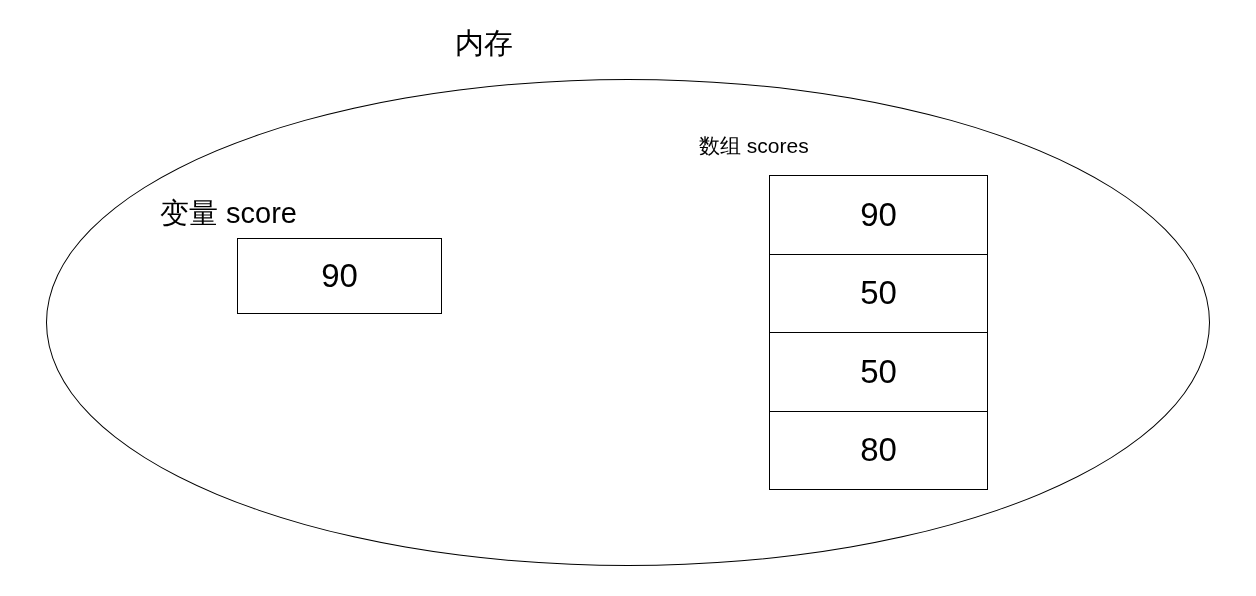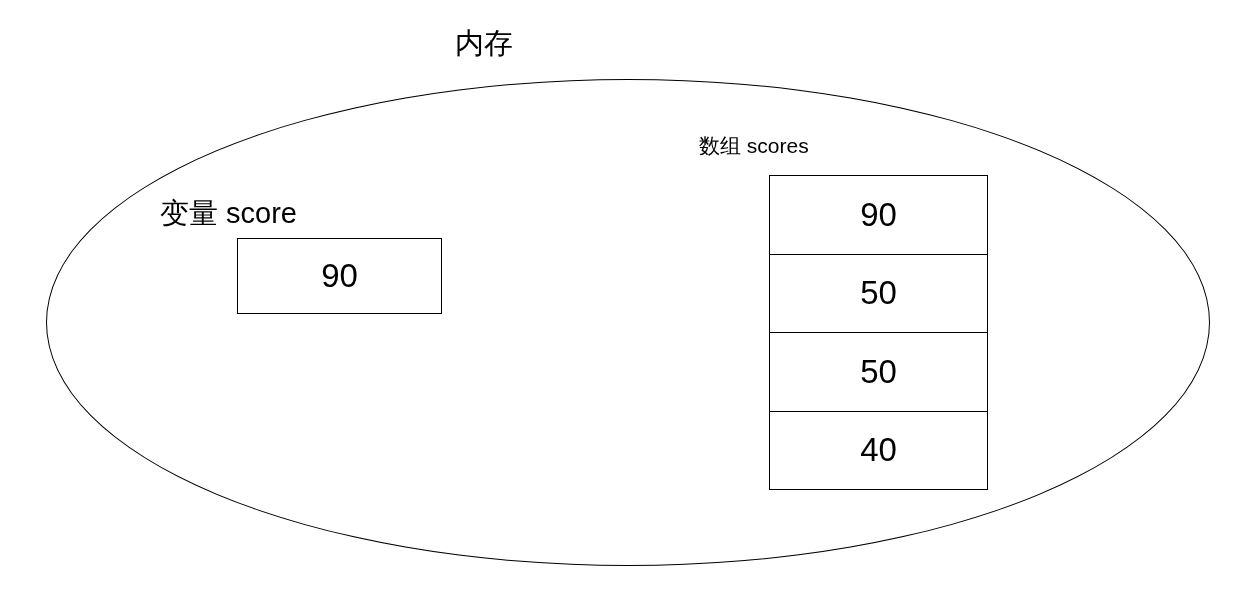--- a/index.html
+++ b/index.html
@@ -108,17 +108,17 @@
     <div class="array-cell">
       <span>90</span>
     </div>
     <div class="array-cell">
       <span>50</span>
     </div>
     <div class="array-cell">
       <span>50</span>
     </div>
     <div class="array-cell">
-      <span>40</span>
+      <span>80</span>
     </div>
   </div>
 
 </div>
 
 </body></html>

